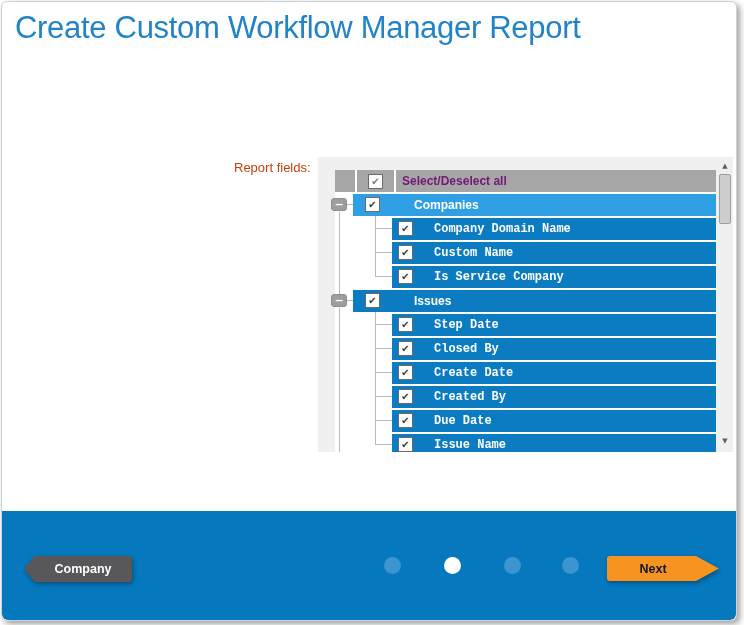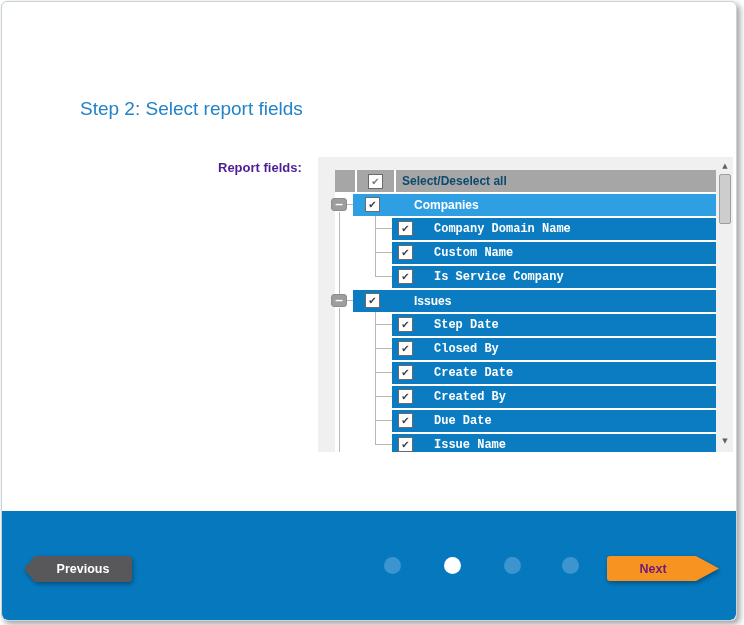--- a/index.html
+++ b/index.html
@@ -7,21 +7,21 @@
   .page { position:relative; width:744px; height:625px; overflow:hidden; }
 
   .window { position:absolute; left:1px; top:1px; width:736px; height:620px;
             background:#ffffff; border:1px solid #c9d3da; border-radius:6px;
             box-shadow:3px 3px 6px rgba(0,0,0,0.38); overflow:hidden; }
 
   .title { position:absolute; left:13px; top:8px; font-size:31px; font-weight:300;
            color:#2183c8; letter-spacing:-0.3px; white-space:nowrap; }
   .subtitle { position:absolute; left:78px; top:96px; font-size:19px; font-weight:400;
               color:#2183c8; white-space:nowrap; }
-  .field-label { position:absolute; left:216px; top:158px; font-size:13px; color:#4c1d95;font-weight:bold; }
+  .field-label { position:absolute; left:232px; top:158px; font-size:13px; color:#c2410c; }
 
   
   .list { position:absolute; left:316px; top:155px; width:415px; height:295px;
           background:#f0f0f0; overflow:hidden; }
   .rows-bg { position:absolute; left:17px; top:13px; width:381px; height:282px; background:#ffffff; }
 
   .ln { position:absolute; background:#b8b8b8; display:block; }
 
   .thead { position:absolute; left:17px; right:17px; top:13px; height:22px; display:flex; gap:2px; }
   .hc1 { width:20px; background:#a6a6a6; }
@@ -31,21 +31,21 @@
   .trow { position:absolute; right:17px; height:22px; background:#0b7cc1; }
   .trow.group { left:35px; }
   .trow.sel { background:#2f9fe3; }
   .trow.child { left:74px; }
   .trow .cb { position:absolute; top:3px; }
   .trow.group .cb { left:12px; }
   .trow.child .cb { left:6px; }
   .trow .lbl { position:absolute; top:4px; font-size:12px; font-weight:700; color:#ffffff; white-space:nowrap; }
   .trow.group .lbl { left:61px; }
   .trow.child .lbl { left:42px;font-family:Liberation Mono, monospace; }
-  .hc3 .hlbl { font-size:12px; font-weight:700; color:#0c4a6e; }
+  .hc3 .hlbl { font-size:12px; font-weight:700; color:#701a75; }
 
   .cb { width:15px; height:15px; background:#fdfdfd; border:1px solid #6a6a6a;
         display:inline-flex; align-items:center; justify-content:center; }
   .cb .chk { font-family:"DejaVu Sans", sans-serif; font-size:10px; line-height:13px; color:#3e3e3e; }
   .cb.graychk .chk { color:#7a7a7a; }
 
   .minus { position:absolute; left:13px; width:16px; height:13px; background:#9d9d9d;
            border:1px solid #8e8e8e; border-radius:3px; display:flex; align-items:center;
            justify-content:center; }
   .minus .mglyph { color:#ffffff; font-size:11px; font-weight:700; line-height:10px;
@@ -61,35 +61,35 @@
             border:1px solid #9e9e9e; border-radius:2px; }
 
   
   .footer { position:absolute; left:0; right:0; top:509px; bottom:0; background:#0678be;
             border-radius:0 0 6px 6px; }
   .btn-wrap { position:absolute; filter:drop-shadow(1px 2px 2px rgba(0,0,0,0.35)); }
   .prev { width:108px; height:26px; background:#58585a; color:#ffffff; font-size:12.5px;
           font-weight:700; display:flex; align-items:center; justify-content:center;
           padding-left:10px; clip-path:polygon(11px 0, 100% 0, 100% 100%, 11px 100%, 0 50%);
           border-radius:3px; }
-  .next { width:112px; height:25px; background:#f79421; color:#701a75; font-size:12.5px;
+  .next { width:112px; height:25px; background:#f79421; color:#0f172a; font-size:12.5px;
           font-weight:700; display:flex; align-items:center; justify-content:center;
           padding-right:20px;
           clip-path:polygon(0 0, calc(100% - 23px) 0, 100% 50%, calc(100% - 23px) 100%, 0 100%);
           border-radius:3px; }
   .dot { position:absolute; top:46px; width:17px; height:17px; border-radius:50%; background:#3d95d0; }
   .dot.active { background:#ffffff; }
 </style>
 </head>
 <body>
 
 <div class="page">
   <div class="window">
 
-    <div class="subtitle">Step 2: Select report fields</div>
+    <div class="title">Create Custom Workflow Manager Report</div>
     <div class="field-label">Report fields:</div>
 
     <div class="list">
       <div class="rows-bg"></div>
 
       <div>
         <i class="ln" style="left:29px; top:47px; width:6px; height:1px;"></i>
         <i class="ln" style="left:21px; top:55px; width:1px; height:82px;"></i>
         <i class="ln" style="left:57px; top:59px; width:1px; height:61px;"></i>
         <i class="ln" style="left:57px; top:71px; width:17px; height:1px;"></i>
@@ -198,21 +198,21 @@
           </div>
         <div class="sthumb"></div>
         <div class="sbtn down">
             <span>▼</span>
           </div>
       </div>
     </div>
 
     <div class="footer">
       <div class="btn-wrap" style="left:22px; top:45px;">
-        <div class="prev">Previous</div>
+        <div class="prev">Company</div>
       </div>
       <div class="dot" style="left:382px;"></div>
       <div class="dot active" style="left:442px;"></div>
       <div class="dot" style="left:502px;"></div>
       <div class="dot" style="left:560px;"></div>
       <div class="btn-wrap" style="left:605px; top:45px;">
         <div class="next">Next</div>
       </div>
     </div>
 

